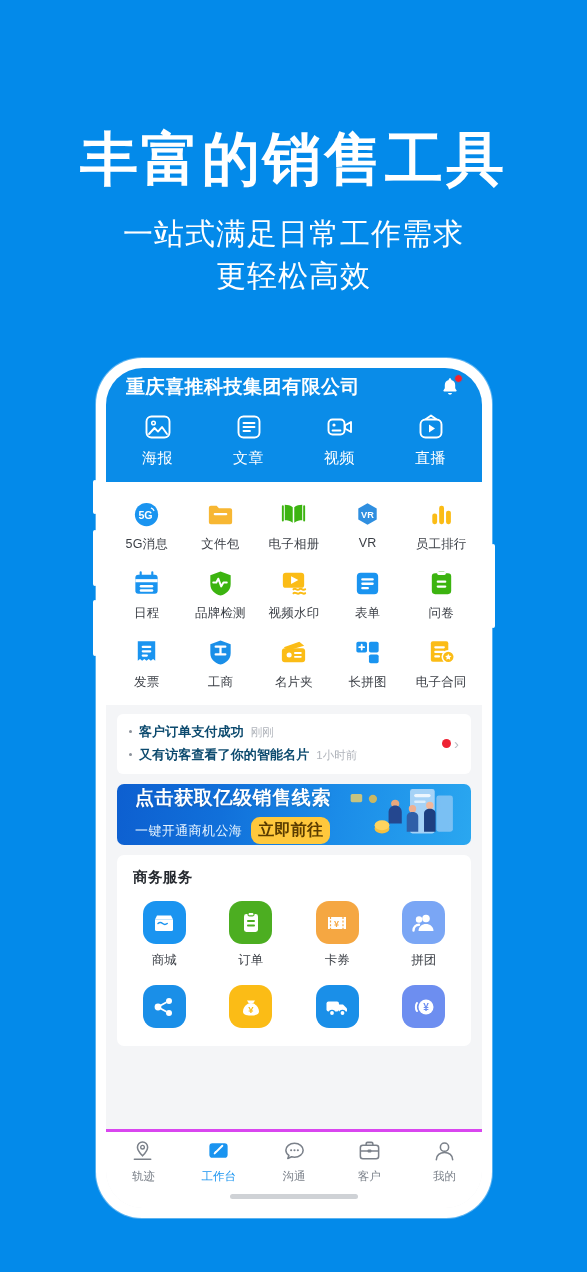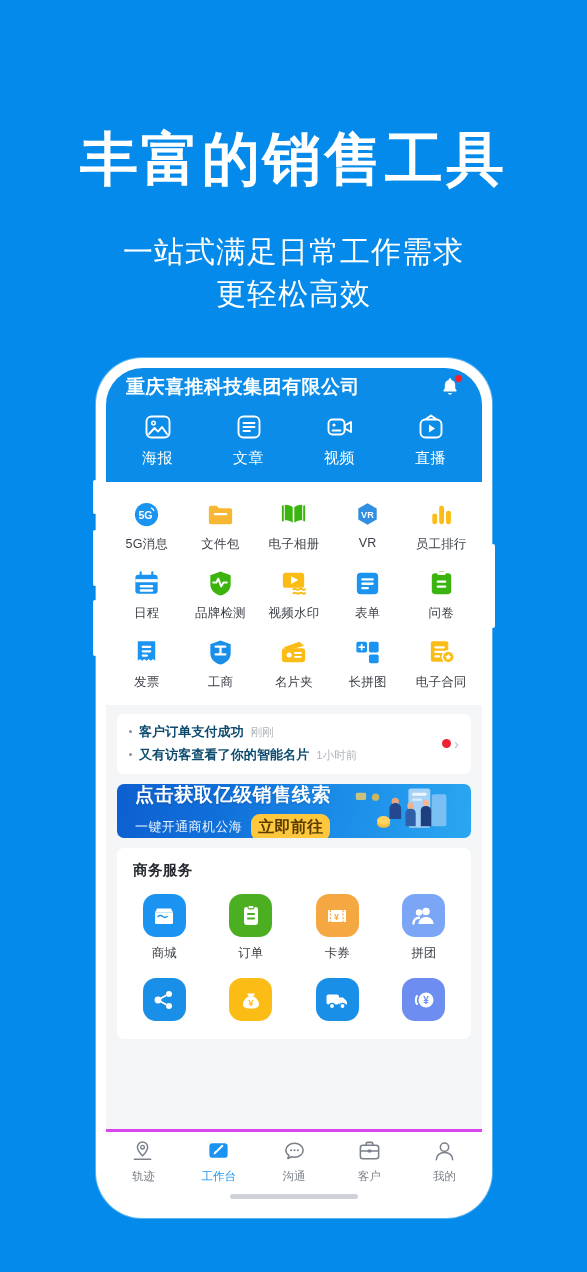--- a/index.html
+++ b/index.html
@@ -11,21 +11,21 @@
   body { background: #038aea; position: relative; }
 
   
   .hero { width: 100%; padding-top: 128px; text-align: center; }
   .hero-title {
     color: #ffffff; font-size: 58px; font-weight: bold;
     letter-spacing: 3px; line-height: 1.08;
   }
   .hero-sub {
     color: #ffffff; font-size: 30px; font-weight: normal;
-    line-height: 1.42; margin-top: 40px; letter-spacing: 1px;
+    line-height: 1.42; margin-top: 22px; letter-spacing: 1px;
   }
 
   
   .phone {
     position: absolute; left: 96px; top: 358px;
     width: 396px; height: 860px;
     background: #ffffff;
     border-radius: 46px;
     padding: 10px;
     box-shadow: 0 0 0 1px rgba(255,255,255,0.35);
@@ -113,21 +113,21 @@
   .ndot { width:3px; height:3px; background:#8a9099; border-radius:50%;
           display:inline-block; flex:0 0 3px; position:relative; top:-3px; }
   .ntext { font-size:13px; color:#0c4a6e; font-weight:bold; letter-spacing:.1px; }
   .ntime { font-size:11.5px; color:#b0b4bb; }
   .notice-right { display:flex; align-items:center; gap:3px; }
   .red-dot { width:9px; height:9px; background:#ee2233; border-radius:50%; }
   .chev { color:#b9bdc4; font-size:15px; line-height:1; }
 
   
   .banner {
-    margin: 10px 11px 0 11px; height: 54px; border-radius:7px;
+    margin: 10px 11px 0 11px; height: 61px; border-radius:7px;
     background: linear-gradient(100deg,#0d5fd0 0%,#1170da 30%,#1b8ce8 62%,#2aa7f0 100%);
     position:relative; overflow:hidden;
     display:flex; flex-direction:column; justify-content:center;
     padding-left: 18px;
   }
   .banner-t1 { color:#fff; font-size:19px; font-weight:bold; letter-spacing:.6px;
                text-shadow: 0 1px 2px rgba(0,0,0,.18); }
   .banner-r2 { display:flex; align-items:center; gap:9px; margin-top:6px; }
   .banner-t2 { color:#e6f4ff; font-size:13px; letter-spacing:.4px; }
   .banner-btn {

